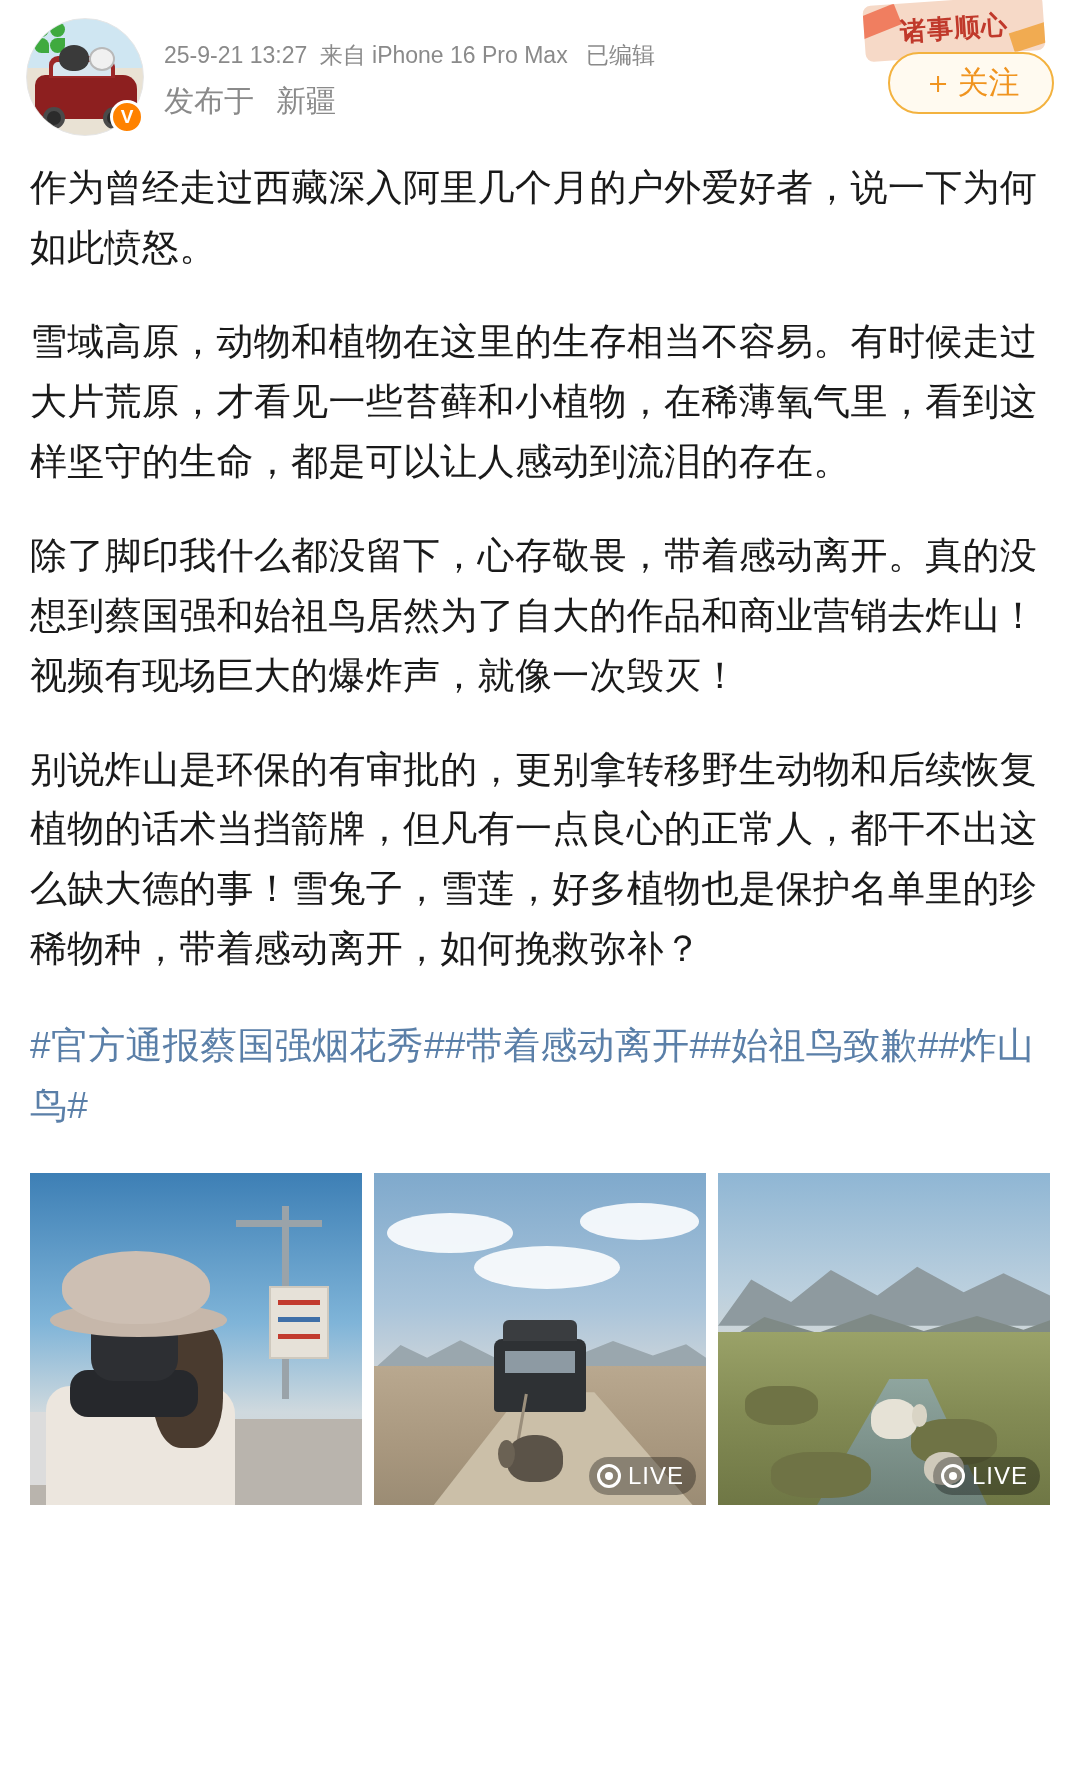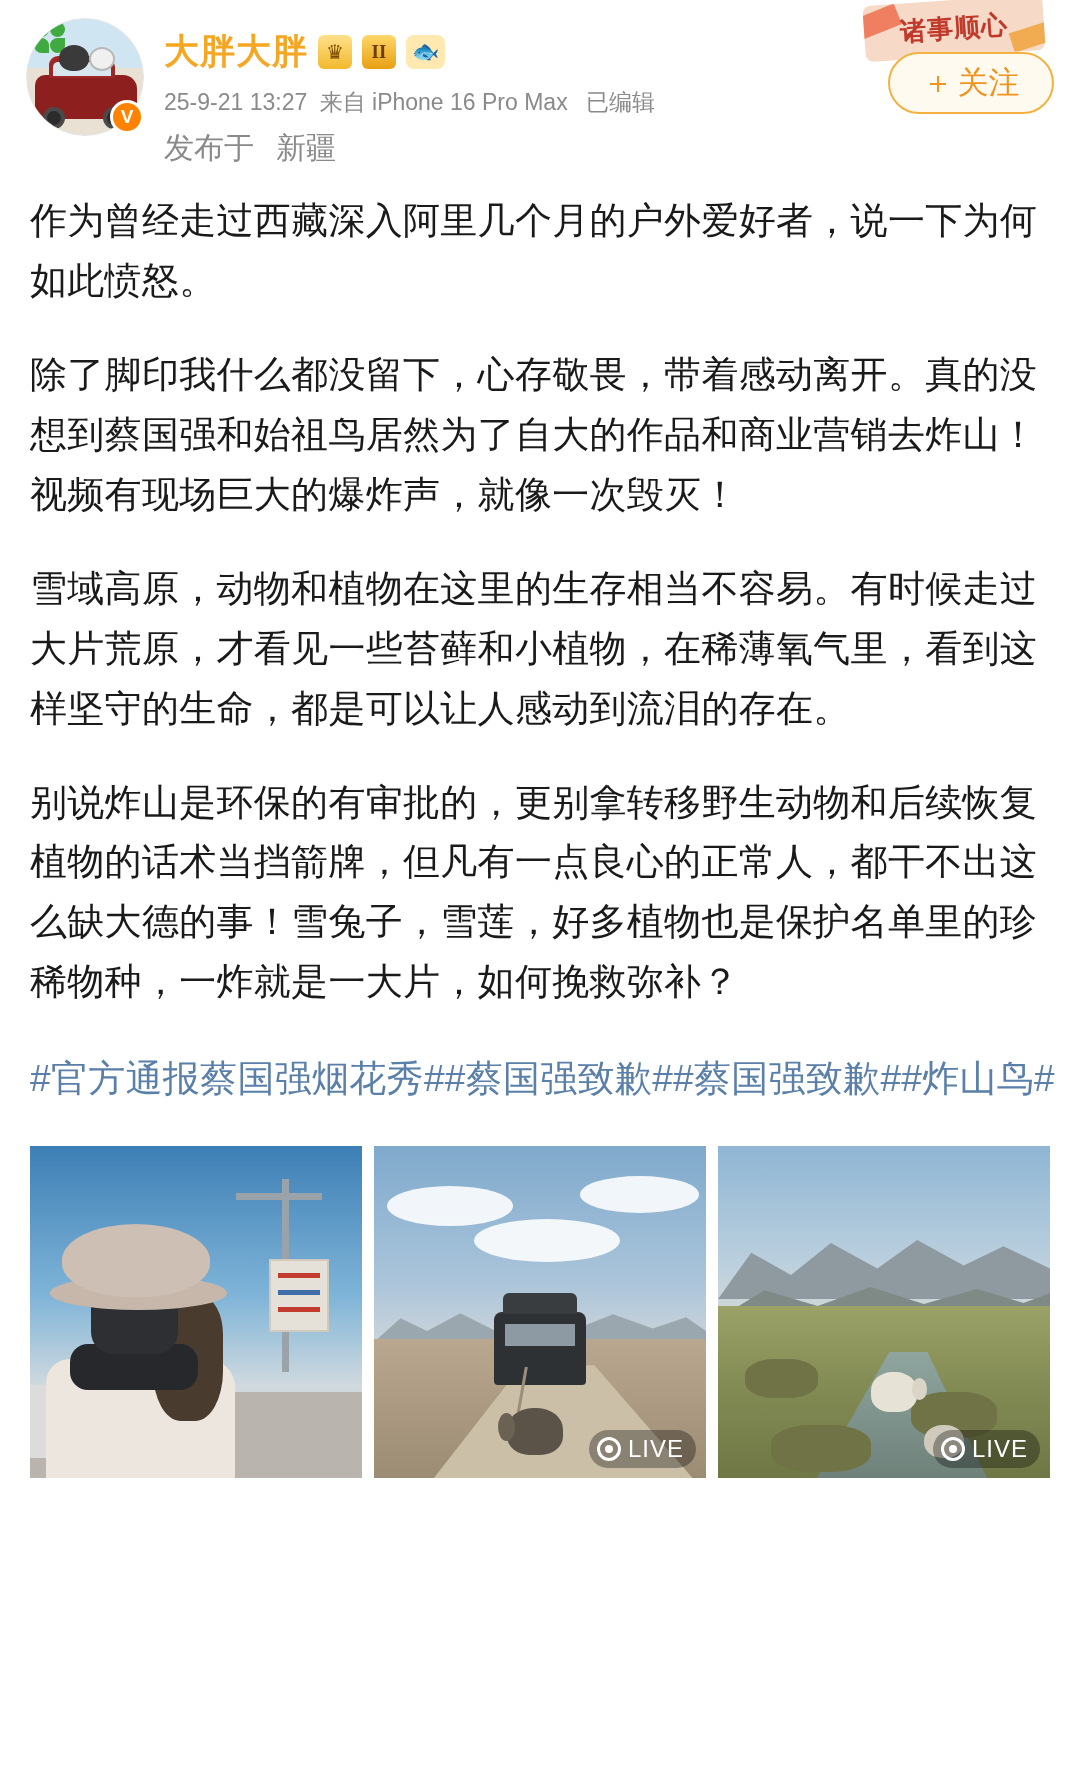--- a/index.html
+++ b/index.html
@@ -396,26 +396,20 @@
       <div class="av-car"></div>
       <div class="av-dog"></div>
       <div class="av-dog2"></div>
       <div class="av-wheel l"></div>
       <div class="av-wheel r"></div>
     </div>
     <div class="verify-badge">V</div>
   </div>
 
   <div class="header-info">
-    <div class="name-row">
-      <span class="username">大胖大胖</span>
-      <span class="badge-crown">♛</span>
-      <span class="badge-vip">II</span>
-      <span class="badge-fish">🐟</span>
-    </div>
 
     <div class="meta-row">
       <span>25-9-21 13:27</span>
       <span class="src">来自</span>
       <span>iPhone 16 Pro Max</span>
       <span class="edited">已编辑</span>
     </div>
 
     <div class="region-row">
       <span>发布于</span>
@@ -430,24 +424,24 @@
   </div>
 
   <div class="follow-btn">
     <span>＋</span>
     <span>关注</span>
   </div>
 </div>
 
 <div class="post-body">
   <p class="para">作为曾经走过西藏深入阿里几个月的户外爱好者，说一下为何如此愤怒。</p>
+  <p class="para">雪域高原，动物和植物在这里的生存相当不容易。有时候走过大片荒原，才看见一些苔藓和小植物，在稀薄氧气里，看到这样坚守的生命，都是可以让人感动到流泪的存在。</p>
   <p class="para">除了脚印我什么都没留下，心存敬畏，带着感动离开。真的没想到蔡国强和始祖鸟居然为了自大的作品和商业营销去炸山！视频有现场巨大的爆炸声，就像一次毁灭！</p>
-  <p class="para">雪域高原，动物和植物在这里的生存相当不容易。有时候走过大片荒原，才看见一些苔藓和小植物，在稀薄氧气里，看到这样坚守的生命，都是可以让人感动到流泪的存在。</p>
-  <p class="para">别说炸山是环保的有审批的，更别拿转移野生动物和后续恢复植物的话术当挡箭牌，但凡有一点良心的正常人，都干不出这么缺大德的事！雪兔子，雪莲，好多植物也是保护名单里的珍稀物种，一炸就是一大片，如何挽救弥补？</p>
-  <p class="topics">#官方通报蔡国强烟花秀##蔡国强致歉##蔡国强致歉##炸山鸟#</p>
+  <p class="para">别说炸山是环保的有审批的，更别拿转移野生动物和后续恢复植物的话术当挡箭牌，但凡有一点良心的正常人，都干不出这么缺大德的事！雪兔子，雪莲，好多植物也是保护名单里的珍稀物种，带着感动离开，如何挽救弥补？</p>
+  <p class="topics">#官方通报蔡国强烟花秀##带着感动离开##始祖鸟致歉##炸山鸟#</p>
 </div>
 
 <div class="image-grid">
 
   <div class="photo">
     <div class="inner">
       <div class="p1-sky"></div>
       <div class="p1-ground"></div>
       <div class="p1-pole"></div>
       <div class="p1-bar"></div>

